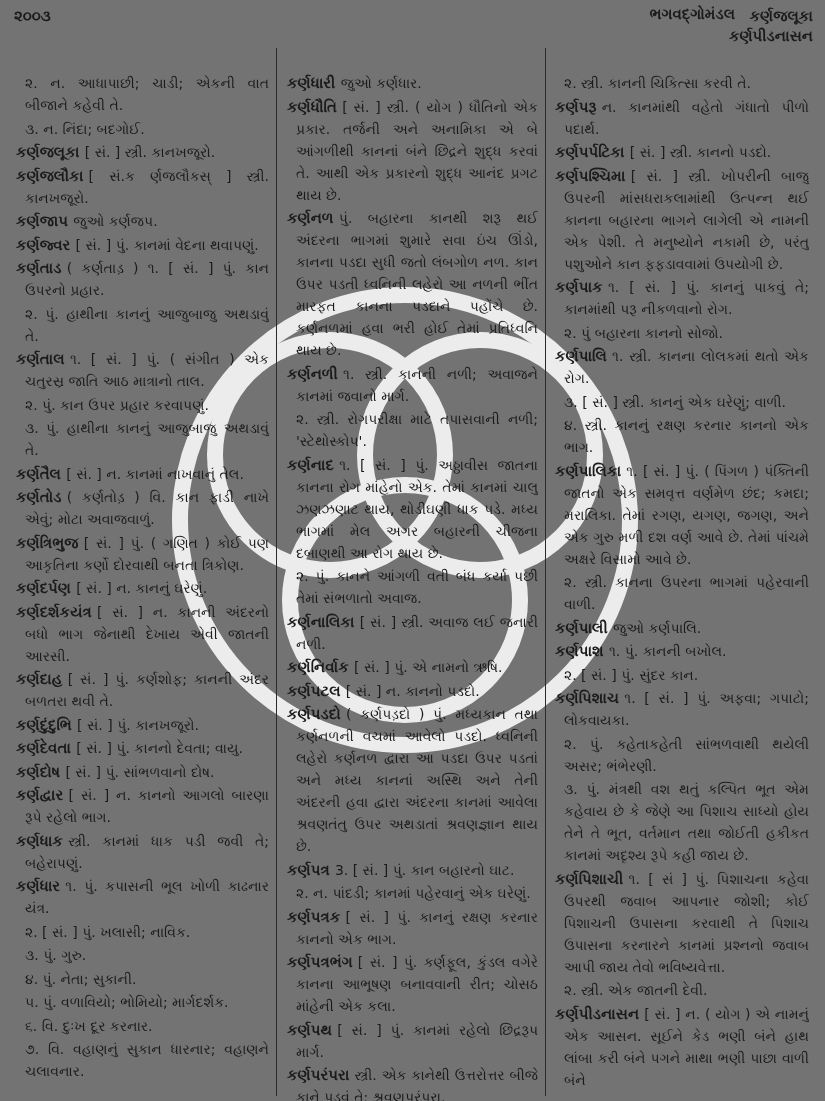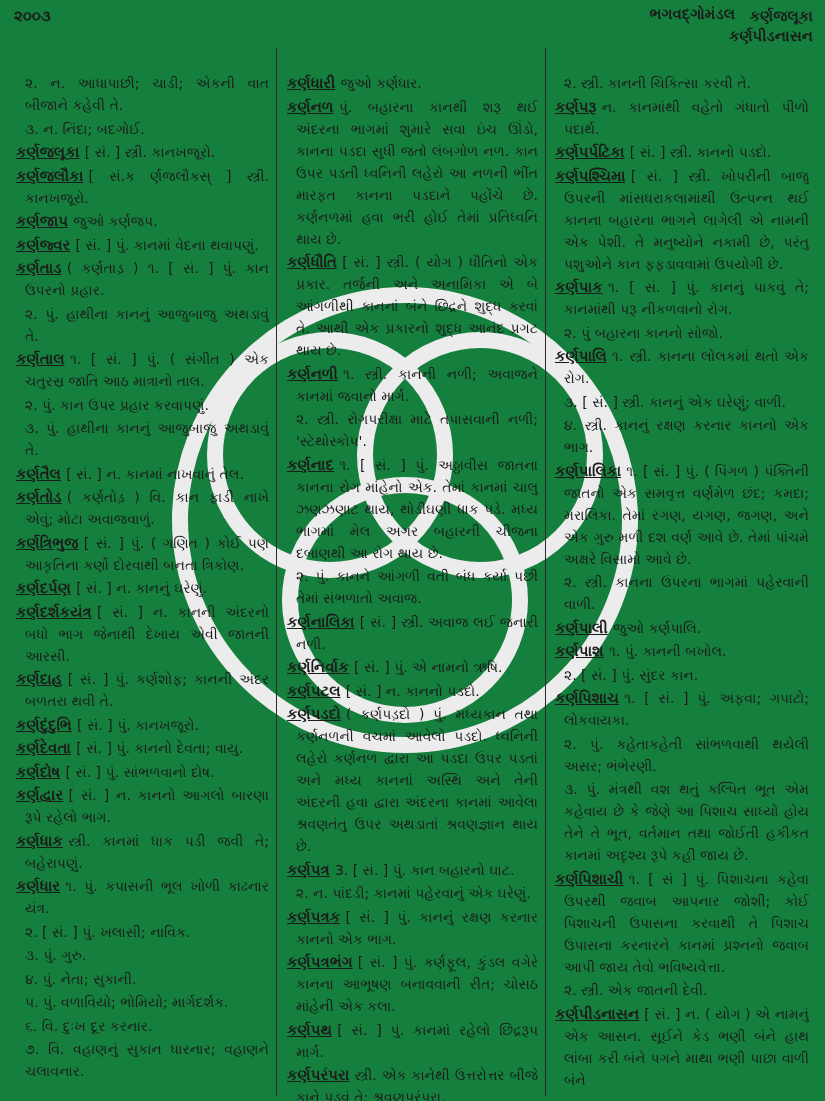--- a/index.html
+++ b/index.html
@@ -1,21 +1,21 @@
 <!DOCTYPE html>
 <html><head>
 <meta charset="utf-8">
 <style>
   html, body { margin: 0; padding: 0; background: #ffffff; }
   .page {
     position: relative;
     width: 825px;
     height: 1101px;
     overflow: hidden;
-    background: #15803d;
+    background: #737373;
     color: #1b1b1b;
     font-family: "DejaVu Sans", sans-serif;
   }
   .watermark {
     position: absolute; left: 0; top: 0; width: 825px; height: 1101px;
     z-index: 0; pointer-events: none;
   }
   .hdr { position: absolute; z-index: 2; font-weight: bold; font-size: 15px; line-height: 20px; white-space: nowrap; }
   .hdr-page { left: 14px; top: 6px; }
   .hdr-title { left: 0; width: 735px; top: 6px; text-align: right; font-family: Liberation Mono, monospace; }
@@ -34,21 +34,21 @@
   .entry {
     margin: 0 0 1.5px 0;
     padding-left: 9px;
     text-indent: -9px;
   }
   .sense {
     margin: 0 0 1.5px 0;
     padding-left: 9px;
     text-indent: 0;
   }
-  .hw { font-weight: bold; font-size: 15px; margin-right: 0.35em; text-decoration: underline; }
+  .hw { font-weight: bold; font-size: 15px; margin-right: 0.35em; }
 </style>
 </head>
 <body>
 
 <div class="page">
 
   <svg class="watermark" viewBox="0 0 825 1101" xmlns="http://www.w3.org/2000/svg">
     <g fill="none" stroke="#ececec" stroke-width="16">
       <circle cx="405" cy="520" r="225"></circle>
       <circle cx="330" cy="455" r="115"></circle>
@@ -95,22 +95,22 @@
     <p class="sense">૩. પું. ગુરુ.</p>
     <p class="sense">૪. પું. નેતા; સુકાની.</p>
     <p class="sense">૫. પું. વળાવિયો; ભોમિયો; માર્ગદર્શક.</p>
     <p class="sense">૬. વિ. દુઃખ દૂર કરનાર.</p>
     <p class="sense">૭. વિ. વહાણનું સુકાન ધારનાર; વહાણને ચલાવનાર.</p>
 
   </div>
 
   <div class="col col-mid">
     <p class="entry"><b class="hw">કર્ણધારી</b><span>જુઓ કર્ણધાર.</span></p>
+    <p class="entry"><b class="hw">કર્ણધૌતિ</b><span>[ સં. ] સ્ત્રી. ( યોગ ) ધૌતિનો એક પ્રકાર. તર્જની અને અનામિકા એ બે આંગળીથી કાનનાં બંને છિદ્રને શુદ્ધ કરવાં તે. આથી એક પ્રકારનો શુદ્ધ આનંદ પ્રગટ થાય છે.</span></p>
     <p class="entry"><b class="hw">કર્ણનળ</b><span>પું. બહારના કાનથી શરૂ થઈ અંદરના ભાગમાં શુમારે સવા ઇંચ ઊંડો, કાનના પડદા સુધી જતો લંબગોળ નળ. કાન ઉપર પડતી ધ્વનિની લહેરો આ નળની ભીંત મારફત કાનના પડદાને પહોંચે છે. કર્ણનળમાં હવા ભરી હોઈ તેમાં પ્રતિધ્વનિ થાય છે.</span></p>
-    <p class="entry"><b class="hw">કર્ણધૌતિ</b><span>[ સં. ] સ્ત્રી. ( યોગ ) ધૌતિનો એક પ્રકાર. તર્જની અને અનામિકા એ બે આંગળીથી કાનનાં બંને છિદ્રને શુદ્ધ કરવાં તે. આથી એક પ્રકારનો શુદ્ધ આનંદ પ્રગટ થાય છે.</span></p>
     <p class="entry"><b class="hw">કર્ણનળી</b><span>૧. સ્ત્રી. કાનની નળી; અવાજને કાનમાં જવાનો માર્ગ.</span></p>
     <p class="sense">૨. સ્ત્રી. રોગપરીક્ષા માટે તપાસવાની નળી; 'સ્ટેથોસ્કોપ'.</p>
     <p class="entry"><b class="hw">કર્ણનાદ</b><span>૧. [ સં. ] પું. અઠ્ઠાવીસ જાતના કાનના રોગ માંહેનો એક. તેમાં કાનમાં ચાલુ ઝણઝણાટ થાય, થોડીઘણી ધાક પડે. મધ્ય ભાગમાં મેલ અગર બહારની ચીજના દબાણથી આ રોગ થાય છે.</span></p>
     <p class="sense">૨. પું. કાનને આંગળી વતી બંધ કર્યા પછી તેમાં સંભળાતો અવાજ.</p>
     <p class="entry"><b class="hw">કર્ણનાલિકા</b><span>[ સં. ] સ્ત્રી. અવાજ લઈ જનારી નળી.</span></p>
     <p class="entry"><b class="hw">કર્ણનિર્વાક</b><span>[ સં. ] પું. એ નામનો ઋષિ.</span></p>
     <p class="entry"><b class="hw">કર્ણપટલ</b><span>[ સં. ] ન. કાનનો પડદો.</span></p>
     <p class="entry"><b class="hw">કર્ણપડદો</b><span>( કર્ણપડ઼દો ) પું. મધ્યકાન તથા કર્ણનળની વચમાં આવેલો પડદો. ધ્વનિની લહેરો કર્ણનળ દ્વારા આ પડદા ઉપર પડતાં અને મધ્ય કાનનાં અસ્થિ અને તેની અંદરની હવા દ્વારા અંદરના કાનમાં આવેલા શ્રવણતંતુ ઉપર અથડાતાં શ્રવણજ્ઞાન થાય છે.</span></p>
     <p class="entry"><b class="hw">કર્ણપત્ર</b><span>3. [ સં. ] પું. કાન બહારનો ઘાટ.</span></p>
     <p class="sense">૨. ન. પાંદડી; કાનમાં પહેરવાનું એક ઘરેણું.</p>

